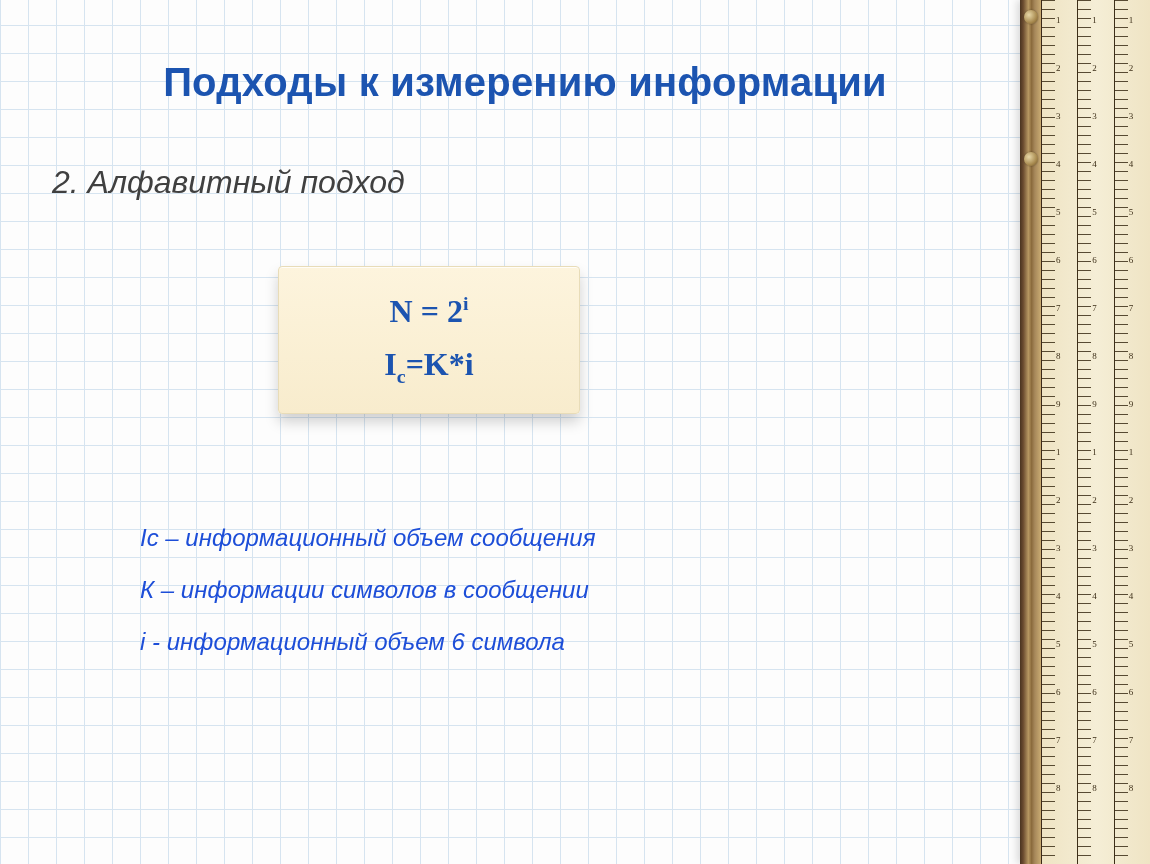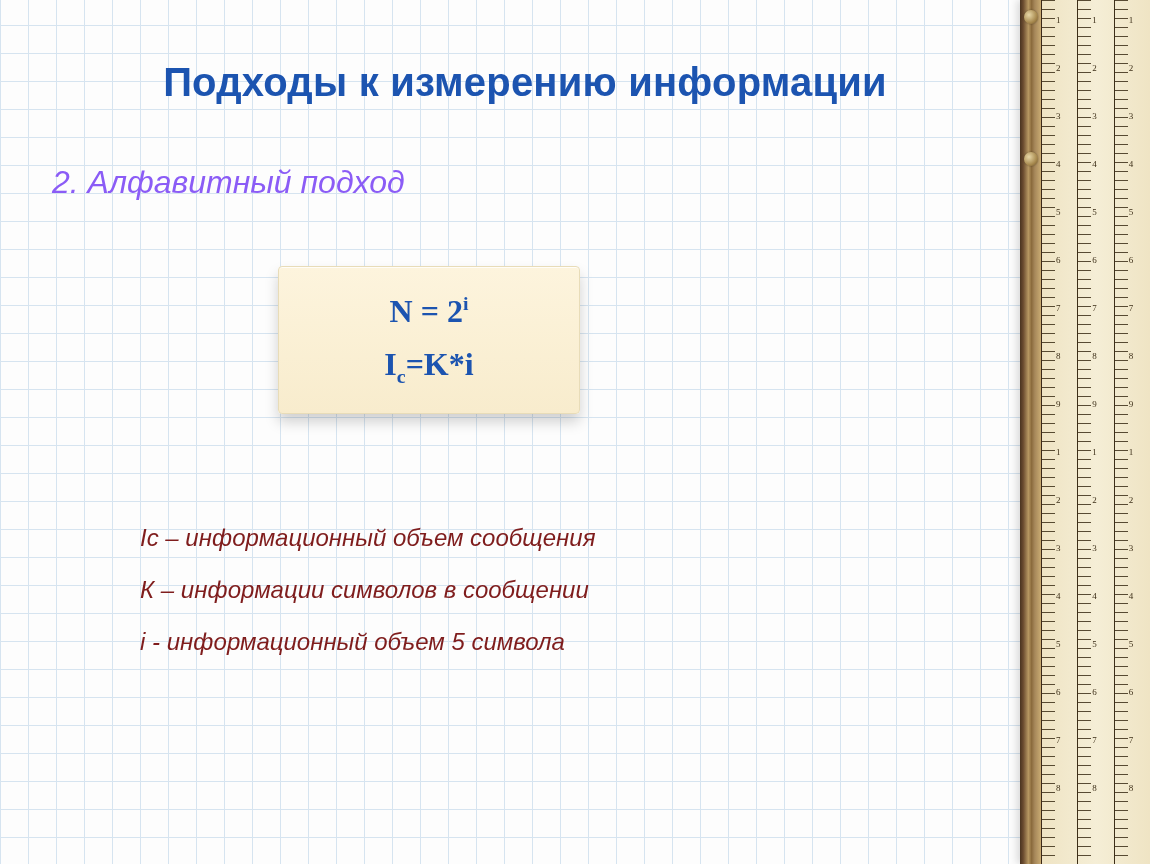--- a/index.html
+++ b/index.html
@@ -95,21 +95,21 @@
     text-align: center;
     color: #1c54b0;
     font-size: 40px;
     font-weight: 700;
     letter-spacing: .2px;
   }
   .subtitle {
     position: absolute;
     top: 164px;
     left: 52px;
-    color: #8b5cf6;
+    color: #404040;
     font-size: 32px;
     font-style: italic;
     font-weight: 400;
   }
   .formula-box {
     position: absolute;
     top: 266px;
     left: 278px;
     width: 302px;
     height: 148px;
@@ -131,21 +131,21 @@
     text-align: right;
   }
   .formula-box .line { line-height: 1; white-space: nowrap; }
   .formula-box sup { font-size: .62em; vertical-align: super; position: relative; top: .02em; }
   .formula-box sub { font-size: .62em; vertical-align: sub; position: relative; top: .02em; }
   .defs {
     position: absolute;
     top: 526px;
     left: 140px;
     width: 840px;
-    color: #7f1d1d;
+    color: #1d4ed8;
     font-size: 24px;
     font-style: italic;
     line-height: 1.0;
     display: flex;
     flex-direction: column;
     gap: 28px;
   }
 </style>
 </head>
 <body>
@@ -159,21 +159,21 @@
   <div class="subtitle">2. Алфавитный подход</div>
 
   <div class="formula-box">
     <div class="line">N = 2<sup>i</sup></div>
     <div class="line">I<sub>c</sub>=K*i</div>
   </div>
 
   <div class="defs">
     <div>Iс – информационный объем сообщения</div>
     <div>К – информации символов в сообщении</div>
-    <div>i  - информационный объем 5 символа</div>
+    <div>i  - информационный объем 6 символа</div>
   </div>
 
 </div>
 
 <div class="ruler">
   <div class="rail">
     <div class="joint top"></div>
     <div class="joint upper"></div>
   </div>
   <div class="scales">

